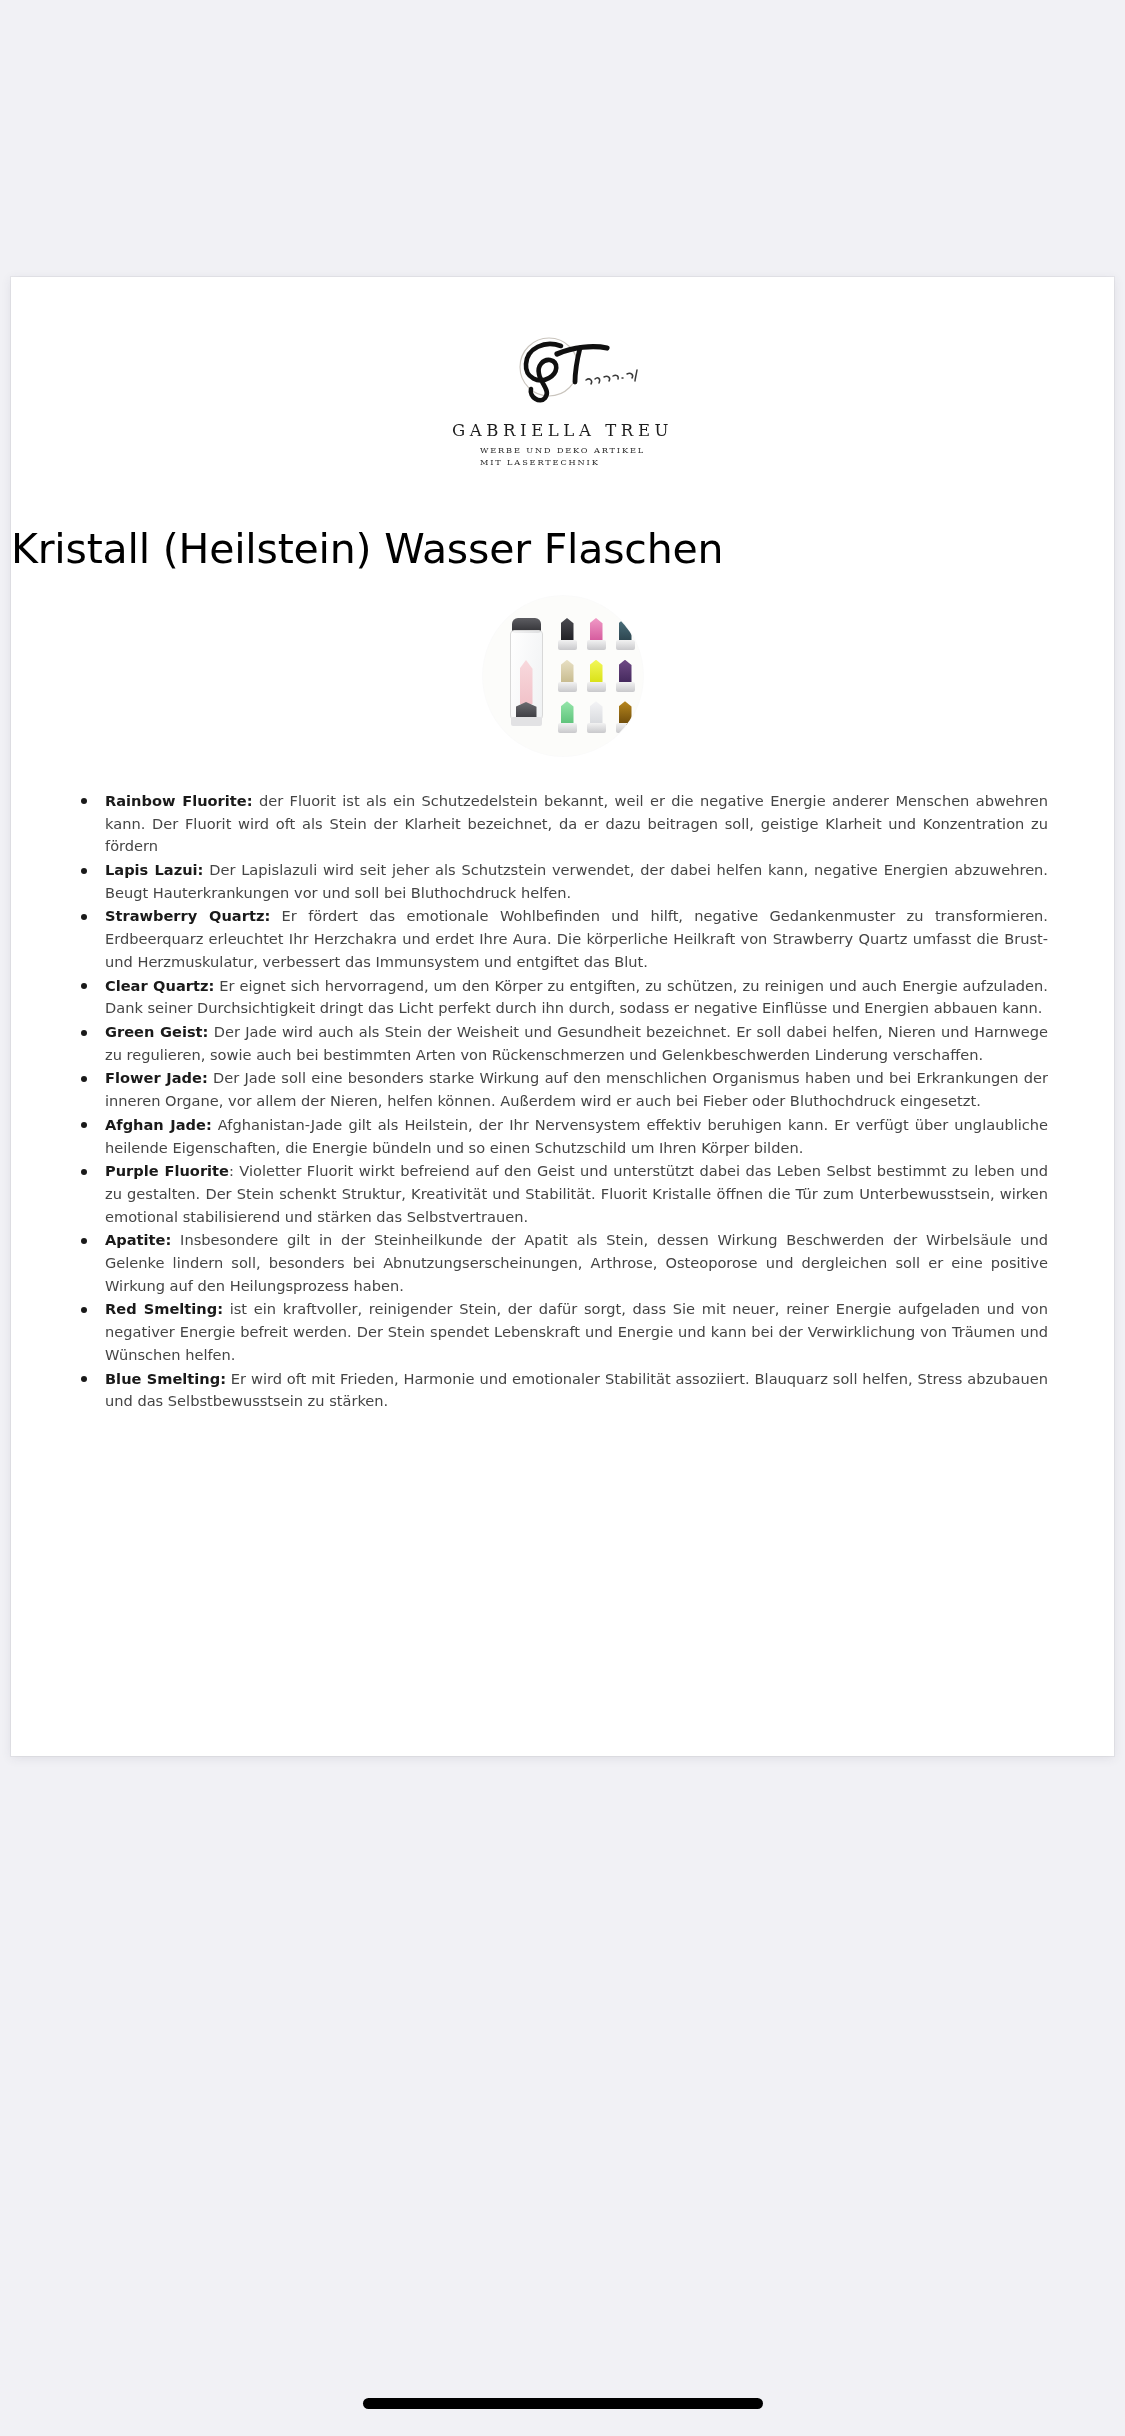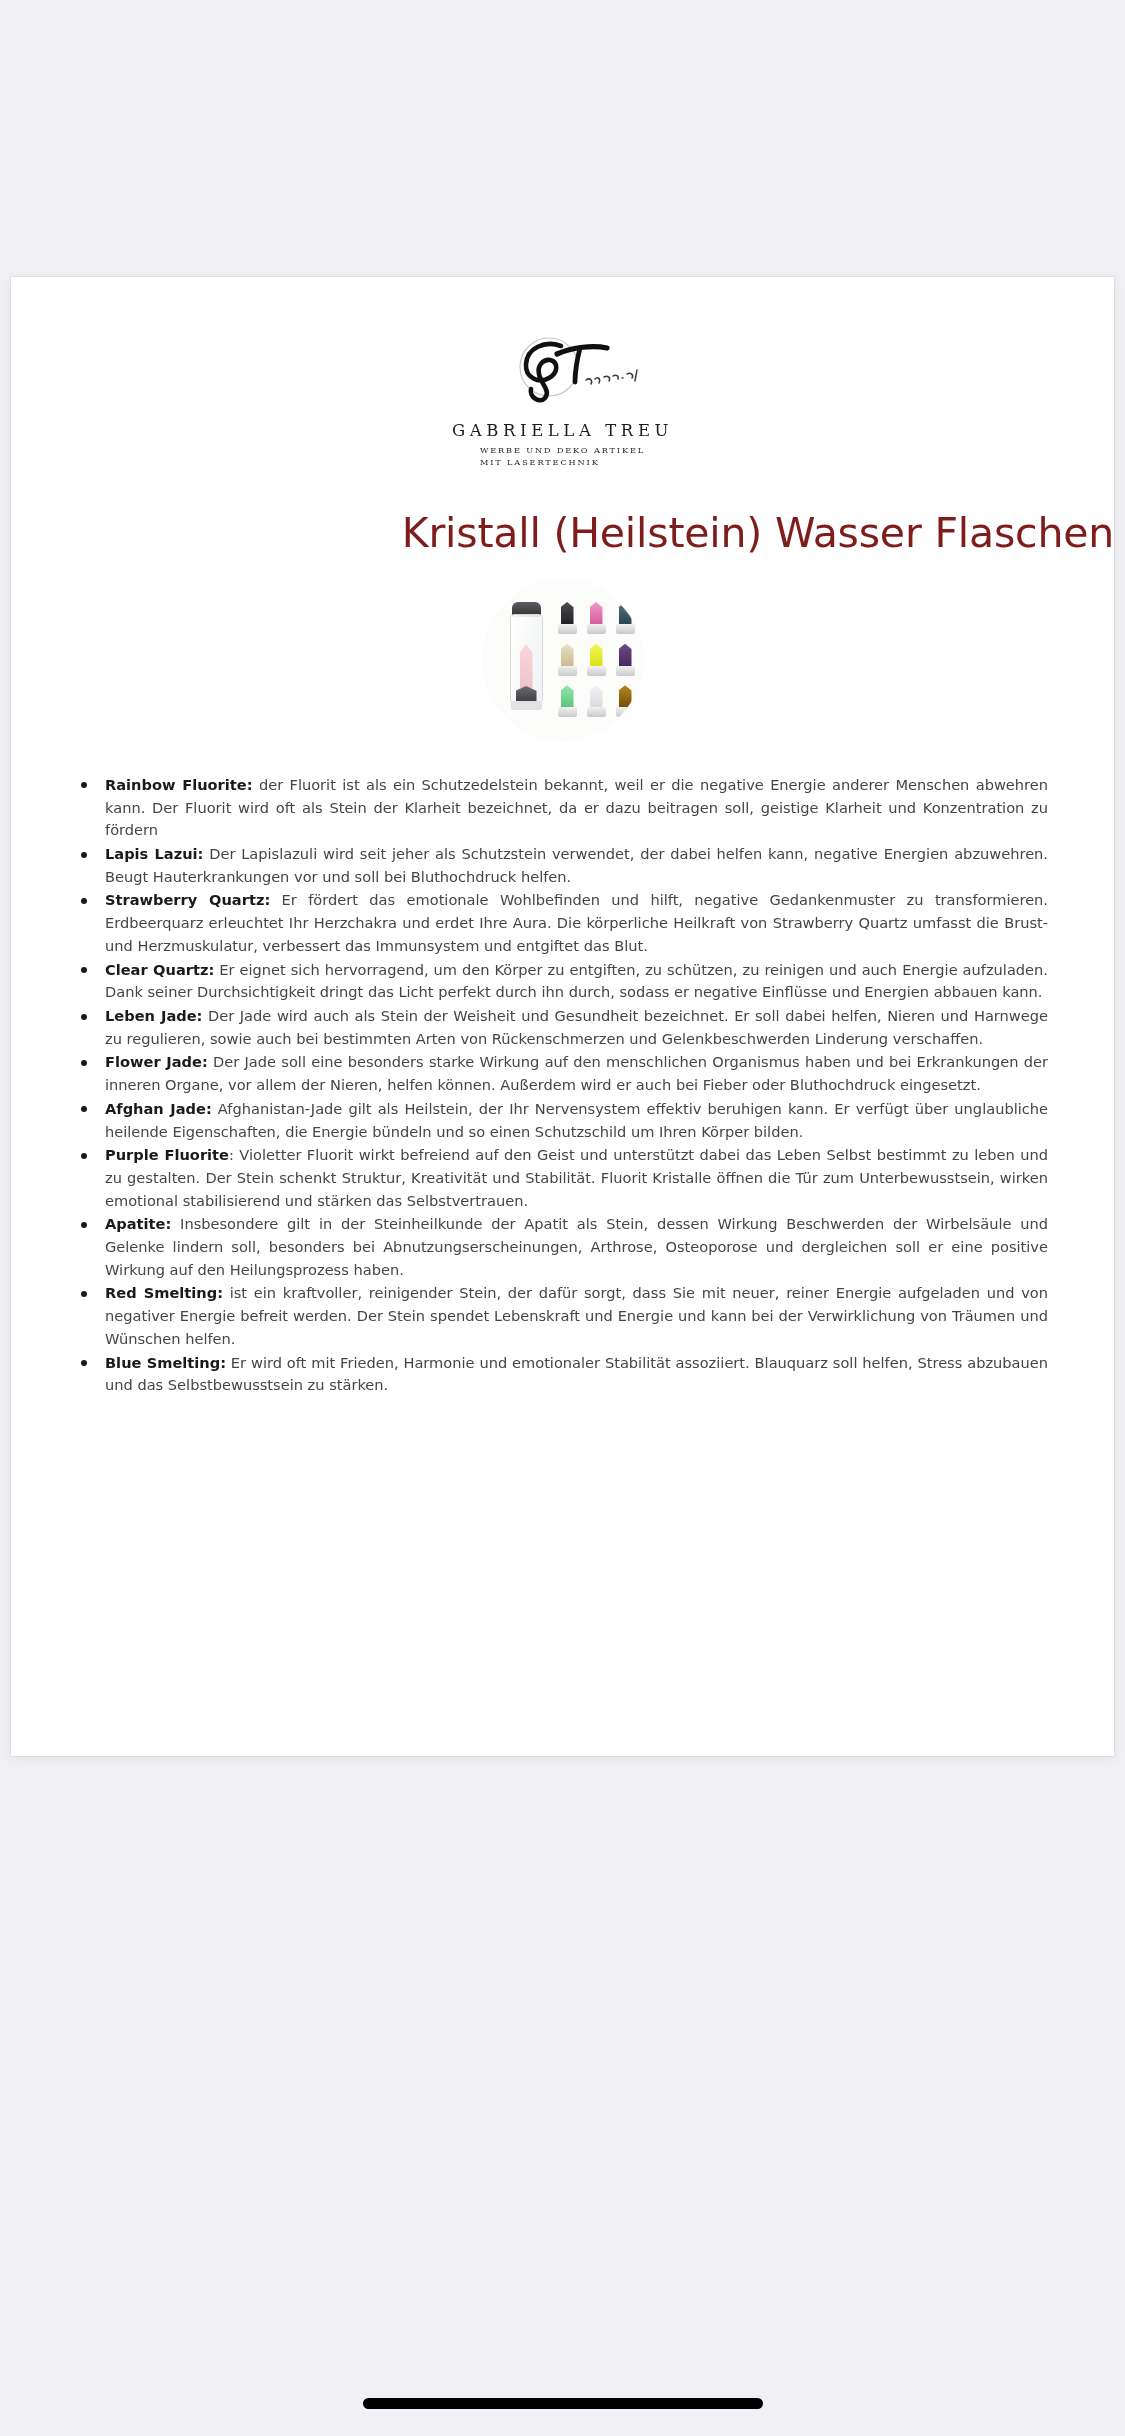--- a/index.html
+++ b/index.html
@@ -66,26 +66,26 @@
     font-size: 8.2px;
     letter-spacing: 1.85px;
     line-height: 1.45;
     color: #2b2b2b;
     text-align: left;
     white-space: nowrap;
   }
 
   
   #doc-title {
-    margin-top: 40px;
-    text-align: right;
+    margin-top: 56px;
+    text-align: left;
     font-family: "DejaVu Sans", sans-serif;
     font-size: 41px;
     font-weight: 400;
-    color: #7f1d1d;
+    color: #000000;
     letter-spacing: -0.2px;
     line-height: 1.2;
   }
 
   
   #product-image-wrap {
     margin-top: 22px;
     display: flex;
     justify-content: center;
   }
@@ -284,21 +284,21 @@
               </div>
           </div>
         </div>
       </div>
 
       <ul id="stone-list">
           <li><span class="name">Rainbow Fluorite:</span><span class="desc"> der Fluorit ist als ein Schutzedelstein bekannt, weil er die negative Energie anderer Menschen abwehren kann. Der Fluorit wird oft als Stein der Klarheit bezeichnet, da er dazu beitragen soll, geistige Klarheit und Konzentration zu fördern</span></li>
           <li><span class="name">Lapis Lazui:</span><span class="desc"> Der Lapislazuli wird seit jeher als Schutzstein verwendet, der dabei helfen kann, negative Energien abzuwehren. Beugt Hauterkrankungen vor und soll bei Bluthochdruck helfen.</span></li>
           <li><span class="name">Strawberry Quartz:</span><span class="desc"> Er fördert das emotionale Wohlbefinden und hilft, negative Gedankenmuster zu transformieren. Erdbeerquarz erleuchtet Ihr Herzchakra und erdet Ihre Aura. Die körperliche Heilkraft von Strawberry Quartz umfasst die Brust- und Herzmuskulatur, verbessert das Immunsystem und entgiftet das Blut.</span></li>
           <li><span class="name">Clear Quartz:</span><span class="desc"> Er eignet sich hervorragend, um den Körper zu entgiften, zu schützen, zu reinigen und auch Energie aufzuladen. Dank seiner Durchsichtigkeit dringt das Licht perfekt durch ihn durch, sodass er negative Einflüsse und Energien abbauen kann.</span></li>
-          <li><span class="name">Leben Jade:</span><span class="desc"> Der Jade wird auch als Stein der Weisheit und Gesundheit bezeichnet. Er soll dabei helfen, Nieren und Harnwege zu regulieren, sowie auch bei bestimmten Arten von Rückenschmerzen und Gelenkbeschwerden Linderung verschaffen.</span></li>
+          <li><span class="name">Green Geist:</span><span class="desc"> Der Jade wird auch als Stein der Weisheit und Gesundheit bezeichnet. Er soll dabei helfen, Nieren und Harnwege zu regulieren, sowie auch bei bestimmten Arten von Rückenschmerzen und Gelenkbeschwerden Linderung verschaffen.</span></li>
           <li><span class="name">Flower Jade:</span><span class="desc"> Der Jade soll eine besonders starke Wirkung auf den menschlichen Organismus haben und bei Erkrankungen der inneren Organe, vor allem der Nieren, helfen können. Außerdem wird er auch bei Fieber oder Bluthochdruck eingesetzt.</span></li>
           <li><span class="name">Afghan Jade:</span><span class="desc"> Afghanistan-Jade gilt als Heilstein, der Ihr Nervensystem effektiv beruhigen kann. Er verfügt über unglaubliche heilende Eigenschaften, die Energie bündeln und so einen Schutzschild um Ihren Körper bilden.</span></li>
           <li><span class="name">Purple Fluorite</span><span class="desc">: Violetter Fluorit wirkt befreiend auf den Geist und unterstützt dabei das Leben Selbst bestimmt zu leben und zu gestalten. Der Stein schenkt Struktur, Kreativität und Stabilität. Fluorit Kristalle öffnen die Tür zum Unterbewusstsein, wirken emotional stabilisierend und stärken das Selbstvertrauen.</span></li>
           <li><span class="name">Apatite:</span><span class="desc"> Insbesondere gilt in der Steinheilkunde der Apatit als Stein, dessen Wirkung Beschwerden der Wirbelsäule und Gelenke lindern soll, besonders bei Abnutzungserscheinungen, Arthrose, Osteoporose und dergleichen soll er eine positive Wirkung auf den Heilungsprozess haben.</span></li>
           <li><span class="name">Red Smelting:</span><span class="desc"> ist ein kraftvoller, reinigender Stein, der dafür sorgt, dass Sie mit neuer, reiner Energie aufgeladen und von negativer Energie befreit werden. Der Stein spendet Lebenskraft und Energie und kann bei der Verwirklichung von Träumen und Wünschen helfen.</span></li>
           <li><span class="name">Blue Smelting:</span><span class="desc"> Er wird oft mit Frieden, Harmonie und emotionaler Stabilität assoziiert. Blauquarz soll helfen, Stress abzubauen und das Selbstbewusstsein zu stärken.</span></li>
         </ul>
 
     </div>
   </div>

